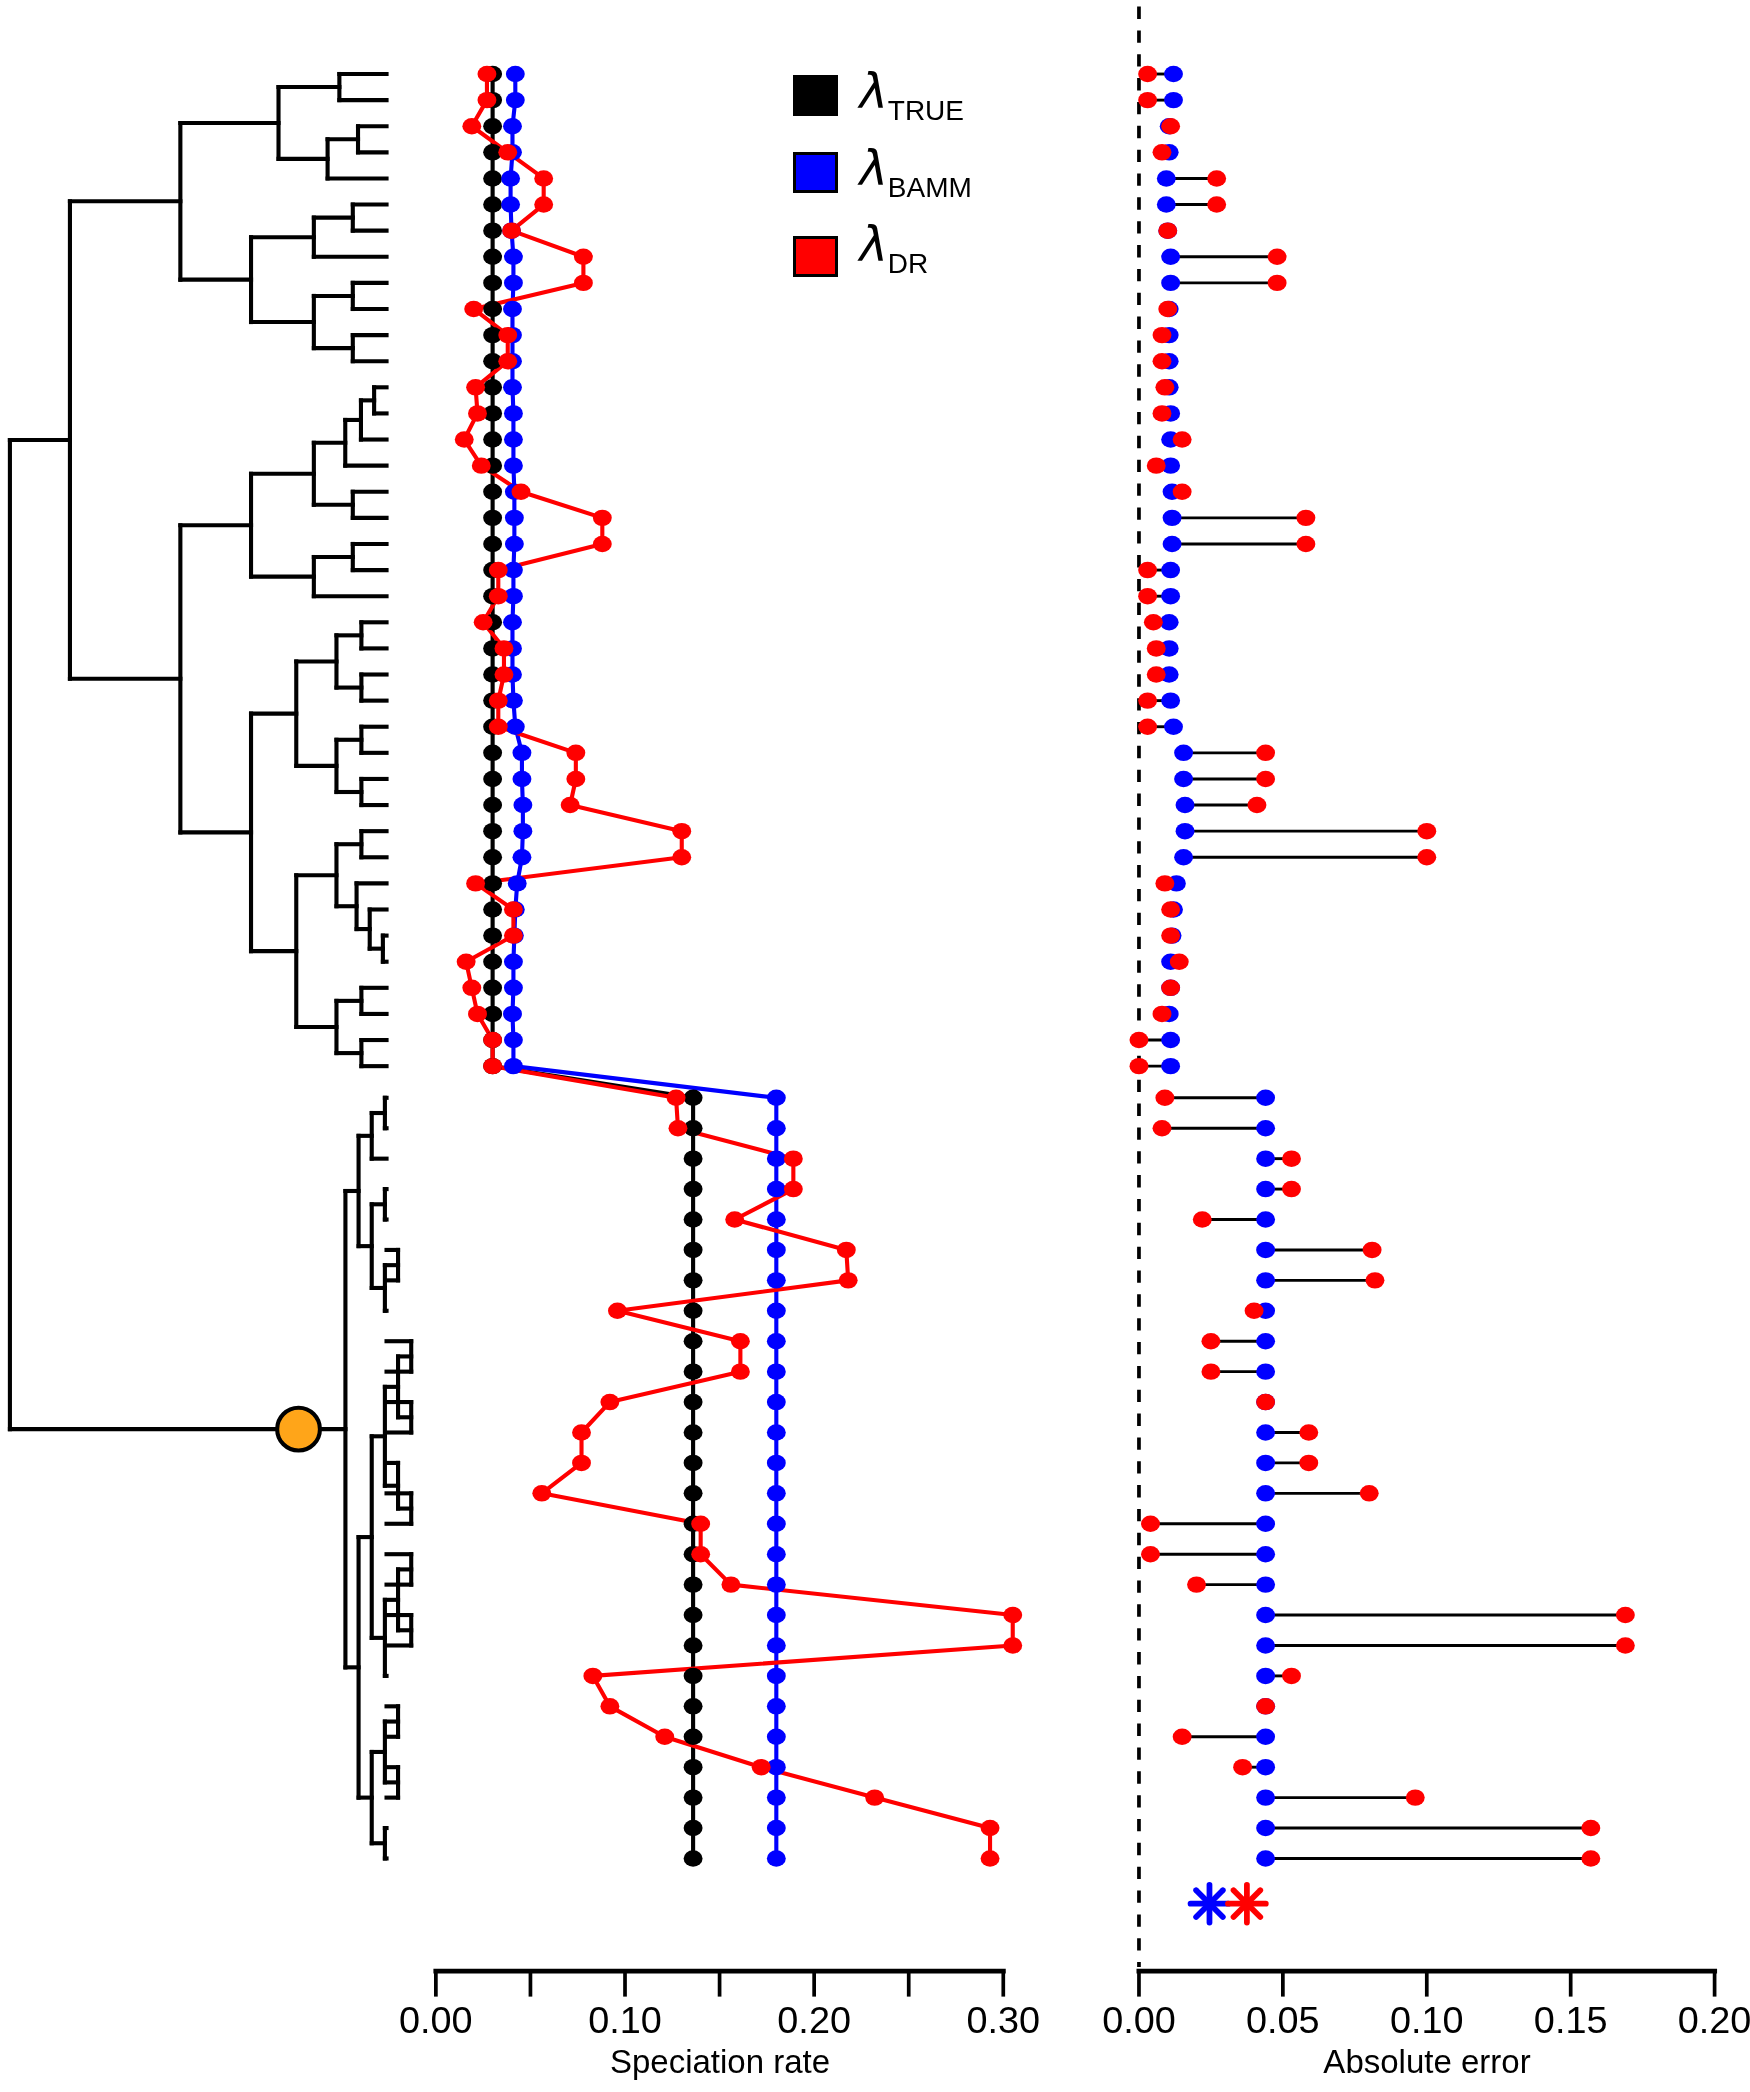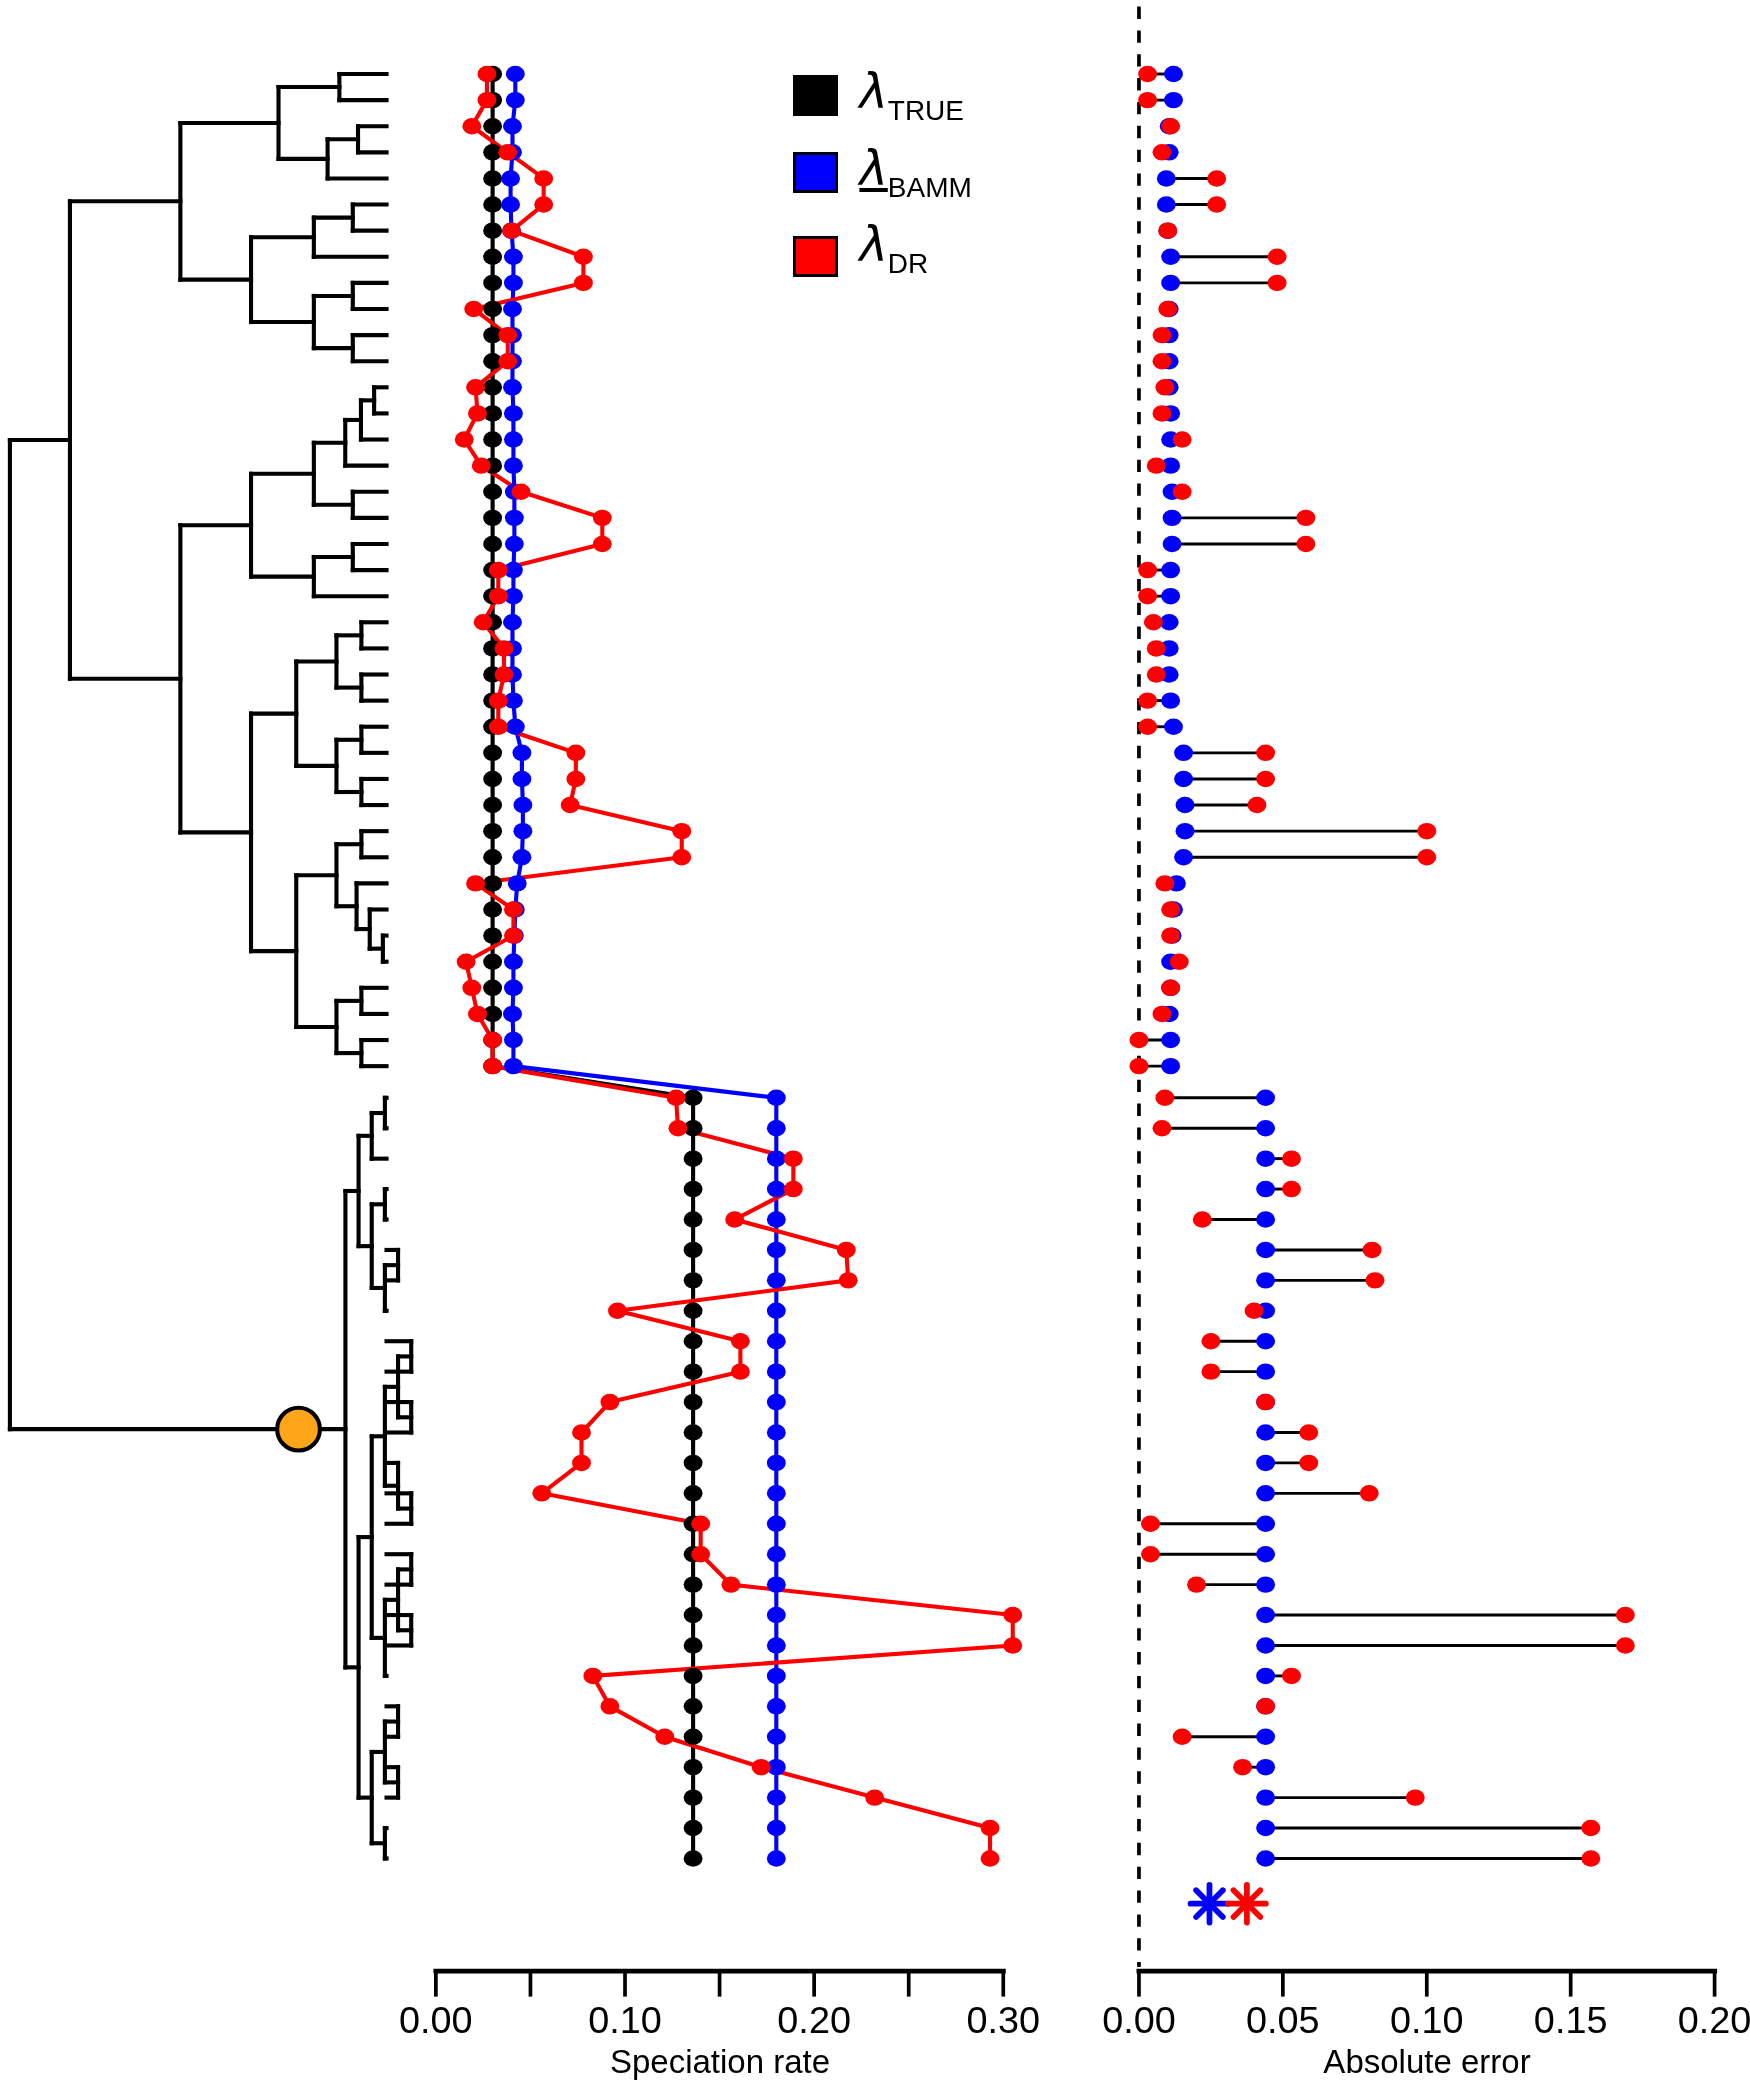--- a/index.html
+++ b/index.html
@@ -2,21 +2,21 @@
 <html style="font-size:13px"><head>
 <meta charset="utf-8">
 <style>
   html,body{margin:0;padding:0;background:#ffffff;}
   .fig{position:relative;width:1750px;height:2092px;background:#ffffff;overflow:hidden;
        font-family:"Liberation Sans", sans-serif;}
   svg{position:absolute;left:0;top:0;}
   .legend{position:absolute;left:765px;top:69px;width:345px;}
   .legend-row{position:absolute;left:0;height:53px;display:flex;align-items:center;padding-left:28px;}
   .legend-row.r0{top:0px;}
-  .legend-row.r1{top:77px;text-decoration:underline;}
+  .legend-row.r1{top:77px;}
   .legend-row.r2{top:155px;align-items:flex-end;}
   .swatch{display:inline-block;width:39px;height:35px;border:3.3px solid #000;box-sizing:content-box;}
   .legend-label{margin-left:21.4px;font-size:48px;color:#000;line-height:1;}
   .legend-label .lam{font-style:italic;font-family:"DejaVu Sans", sans-serif;}
   .legend-label sub{font-size:28px;font-style:normal;vertical-align:-11.5px;letter-spacing:0px;}
   .axis-title{position:absolute;transform:translateX(-50%);font-size:33px;color:#000;white-space:nowrap;}
   #spec-title{left:720px;top:2043px;}
   #err-title{left:1427px;top:2043px;}
 </style>
 </head>

